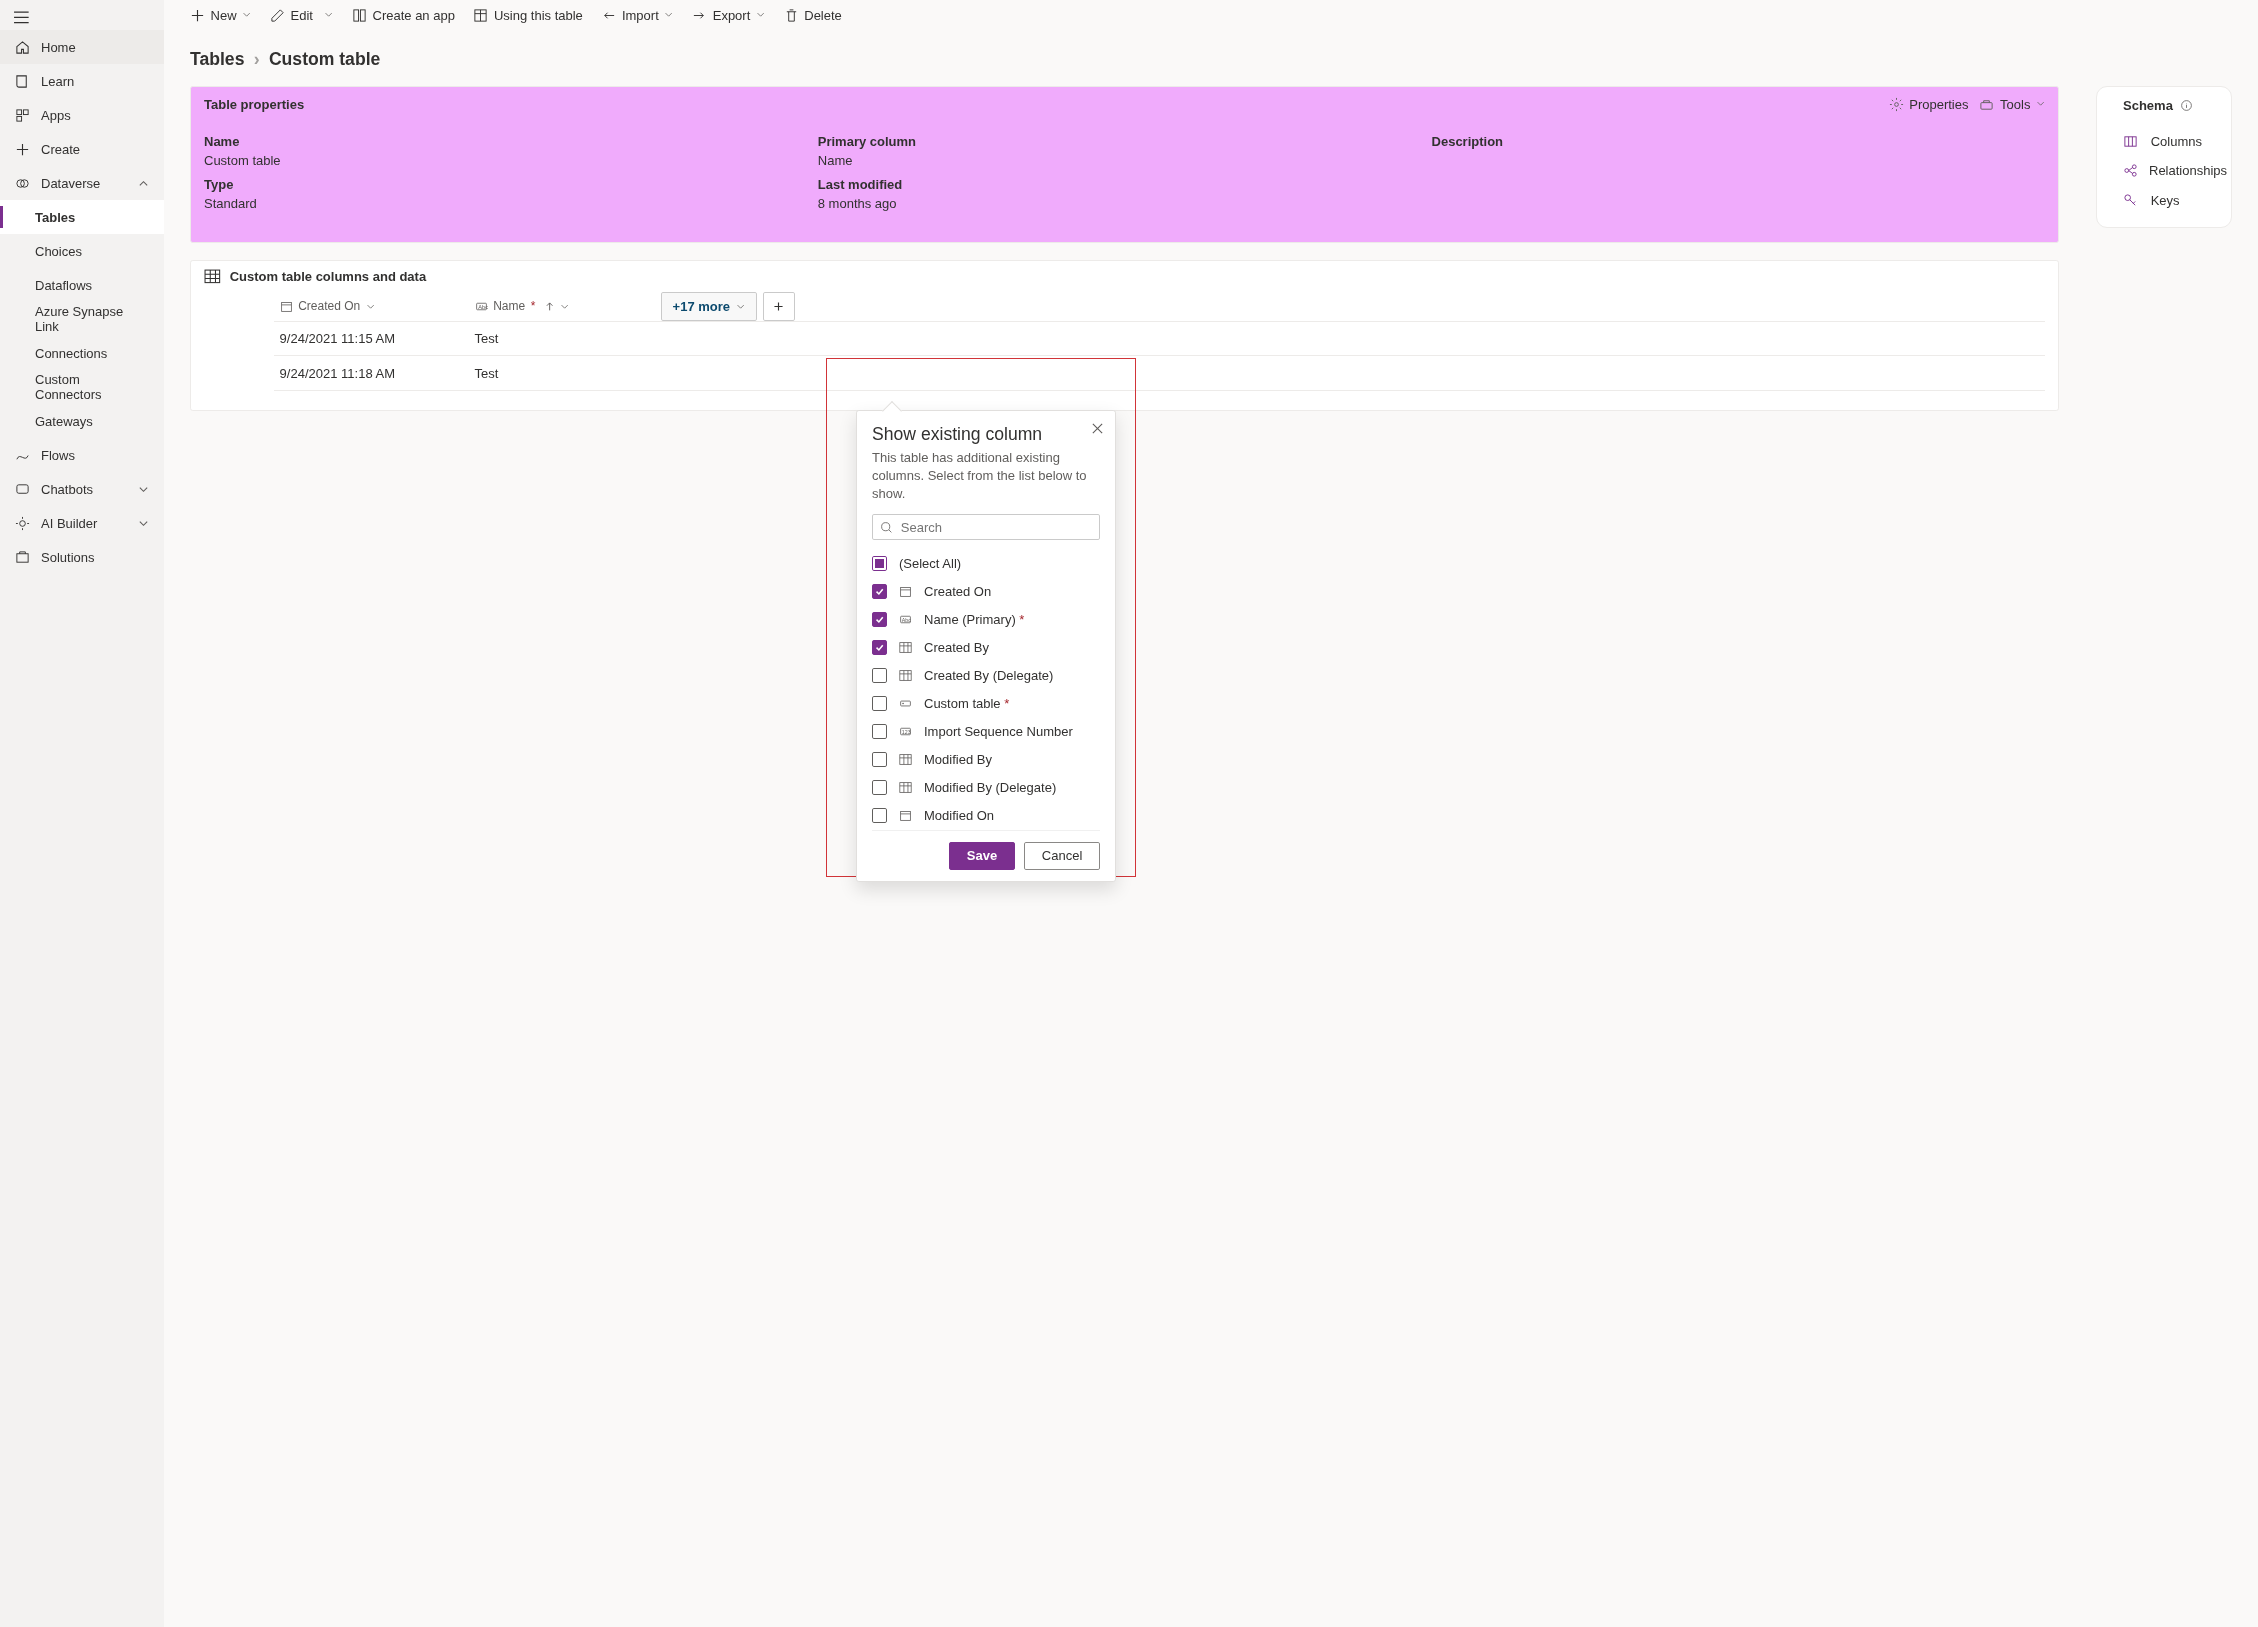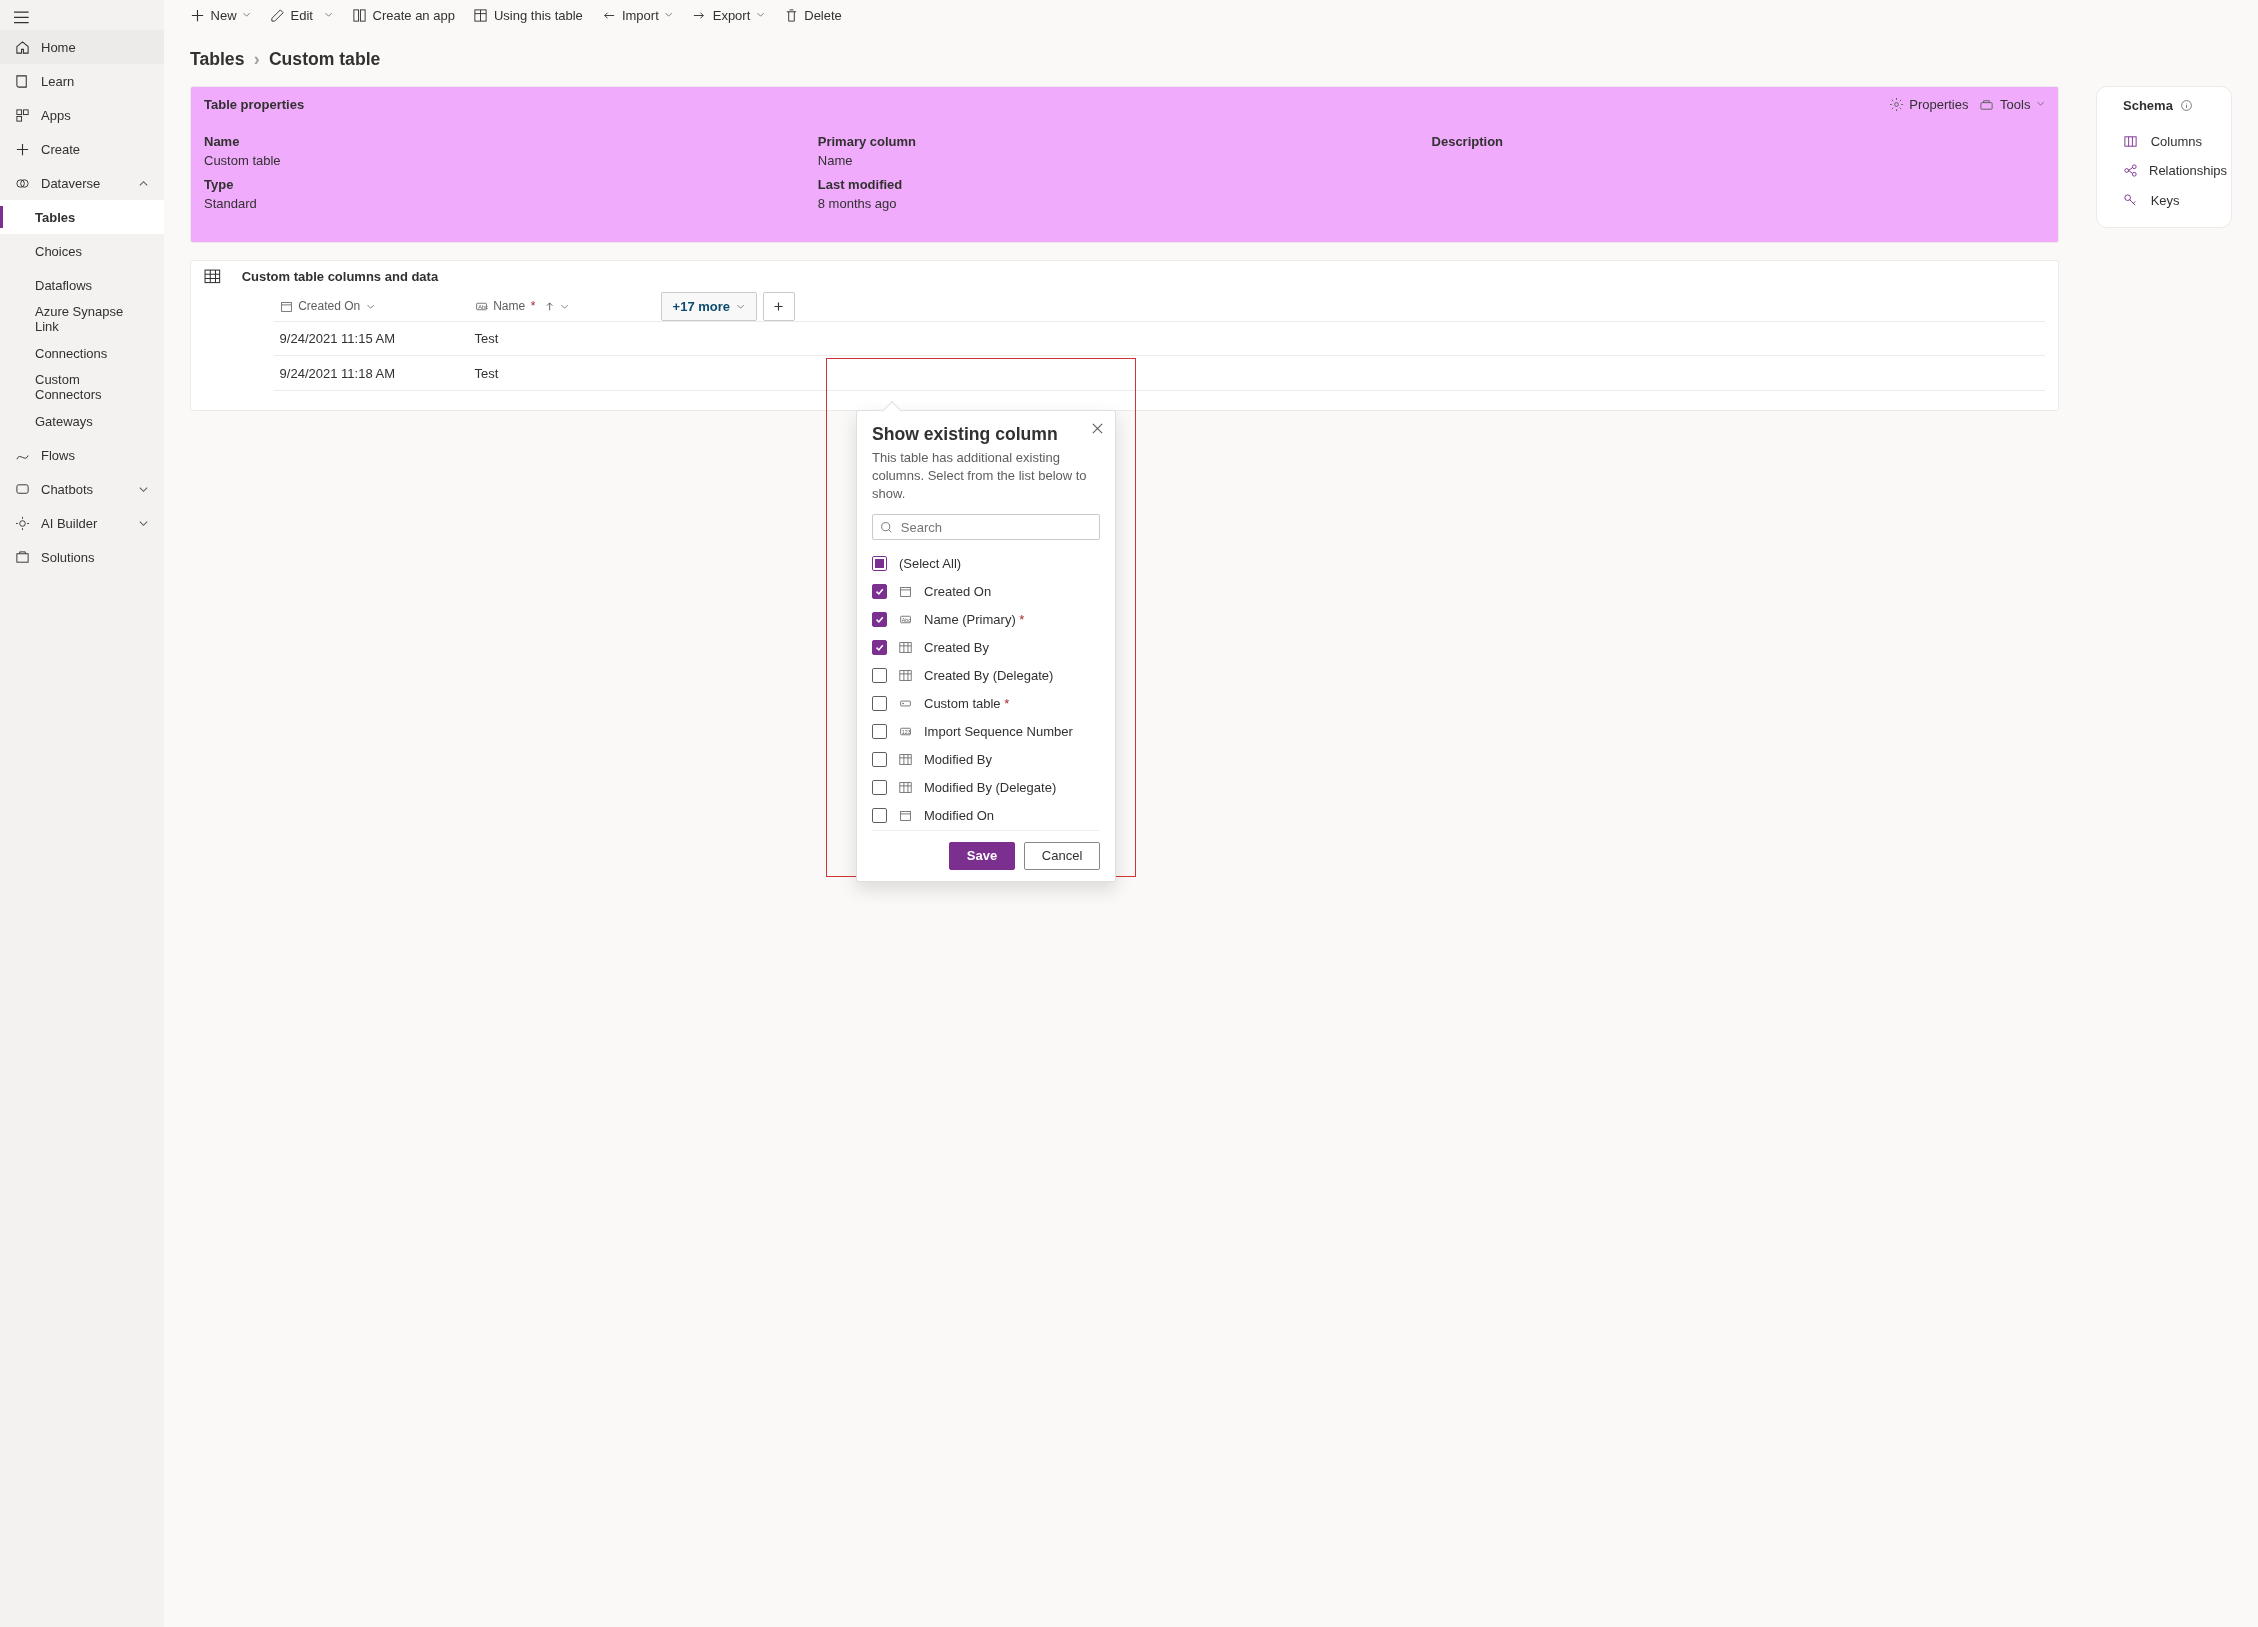--- a/index.html
+++ b/index.html
@@ -32,36 +32,36 @@
   .card-act { display: flex; align-items: center; gap: 5.6px; cursor: pointer; }
   .props-body { display: flex; padding: 9.3px 13px 22px 13px; gap: 0; }
   .prop-col { flex: 1; }
   .prop-label { font-weight: 600; margin-top: 3.7px; }
   .prop-val { margin: 3.7px 0 9.3px 0; color: #323130; }
   .schema-card { background: #fff; border: 0.9px solid #edebe9; border-radius: 11px; padding: 11px 26px; margin-left: 20px; }
   .schema-title { font-weight: 600; display: flex; align-items: center; gap: 7.4px; margin-bottom: 13px; }
   .schema-item { display: flex; align-items: center; gap: 11px; padding: 7.4px 0; cursor: pointer; }
   .schema-item .si-icon { width: 16.7px; color: #7b2f8f; }
   .data-card { background: #fff; border: 0.9px solid #edebe9; border-radius: 2.8px; margin-top: 16.7px; }
-  .data-header { display: flex; align-items: center; gap: 21px; padding: 7.4px 13px; font-weight: 600; }
+  .data-header { display: flex; align-items: center; gap: 9px; padding: 7.4px 13px; font-weight: 600; }
   .data-table { position: relative; padding: 0 13px 18.6px 83px; }
   .grid-head { display: flex; border-bottom: 0.9px solid #edebe9; }
   .col { flex: 0 0 195px; padding: 7.4px 5.6px; display: flex; align-items: center; gap: 5.6px; color: #605e5c; font-size: 12px; }
   .col.name-col { flex: 0 0 186px; }
   .col .req { color: #a4262c; }
   .grid-row { display: flex; border-bottom: 0.9px solid #edebe9; }
   .cell { flex: 0 0 195px; padding: 9.3px 5.6px; }
   .cell.name-col { flex: 0 0 186px; }
   .more-group { display: flex; gap: 5.6px; margin-left: 5.6px; }
   .more-btn { border: 0.9px solid #cacaca; background: #f8f8f8; border-radius: 1.9px; padding: 5.6px 11px; display: flex; align-items: center; gap: 5.6px; cursor: pointer; font-weight: 600; color: #0c4a6e; }
   .plus-btn { border: 0.9px solid #cacaca; background: #fff; border-radius: 1.9px; width: 32px; display: flex; align-items: center; justify-content: center; cursor: pointer; }
   .highlight-box { position: absolute; border: 1.9px solid #d13438; pointer-events: none; }
   .popover { position: absolute; background: #fff; border: 0.9px solid #e1dfdd; border-radius: 2.8px; box-shadow: 0 7.4px 18.6px rgba(0,0,0,.12); width: 260px; padding: 13px 15px 11px 15px; }
   .popover::before { content: ''; position: absolute; top: -7.4px; left: 28px; width: 13px; height: 13px; background: #fff; border-left: 0.9px solid #e1dfdd; border-top: 0.9px solid #e1dfdd; transform: rotate(45deg); }
-  .pop-title { font-size: 17.6px; font-weight: 700; }
+  .pop-title { font-size: 17.6px; font-weight: 400; }
   .pop-close { position: absolute; top: 11px; right: 11px; cursor: pointer; }
   .pop-sub { color: #605e5c; margin: 3.7px 0 11px 0; line-height: 1.4; }
   .search-box { border: 0.9px solid #cacaca; border-radius: 1.9px; display: flex; align-items: center; padding: 4.6px 7.4px; gap: 7.4px; margin-bottom: 9.3px; }
   .search-box input { border: none; outline: none; flex: 1; font-size: 13px; }
   .col-list { max-height: 297px; overflow: auto; padding-right: 5.6px; }
   .col-list::-webkit-scrollbar { width: 5.6px; }
   .col-list::-webkit-scrollbar-thumb { background: #b3b0ad; border-radius: 2.8px; }
   .chk-row { display: flex; align-items: center; gap: 12px; padding: 6.5px 0; }
   .chkbox { width: 15px; height: 15px; border: 0.9px solid #605e5c; border-radius: 1.9px; display: inline-flex; align-items: center; justify-content: center; cursor: pointer; flex-shrink: 0; }
   .chkbox.checked { background: #7b2f8f; border-color: #7b2f8f; }

